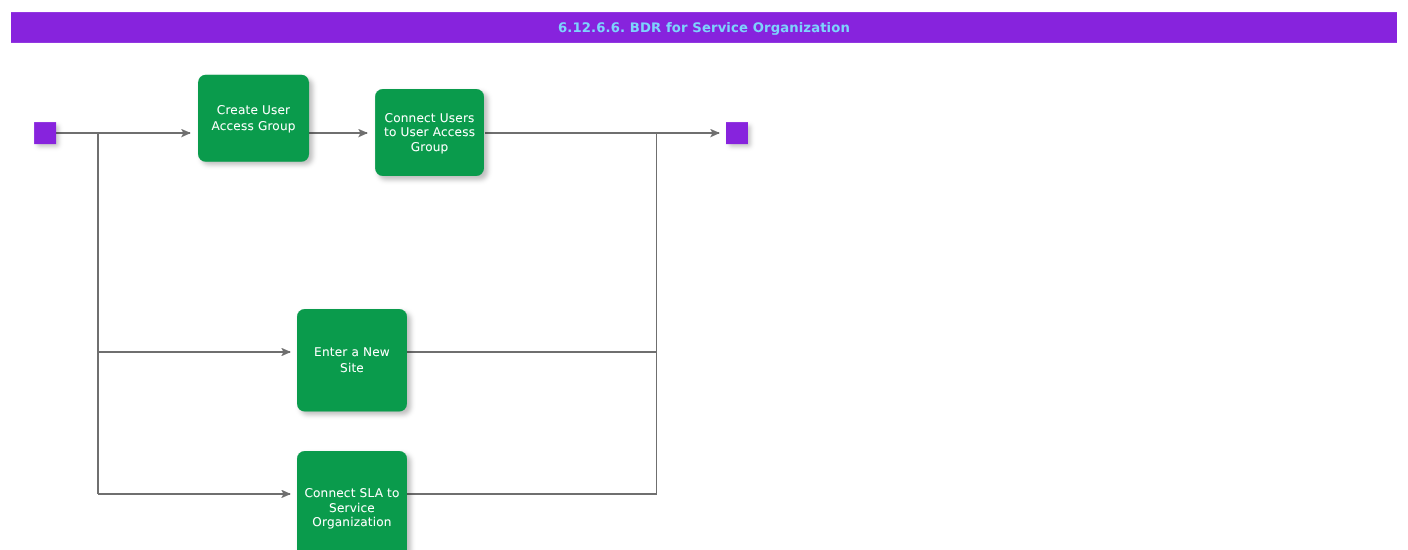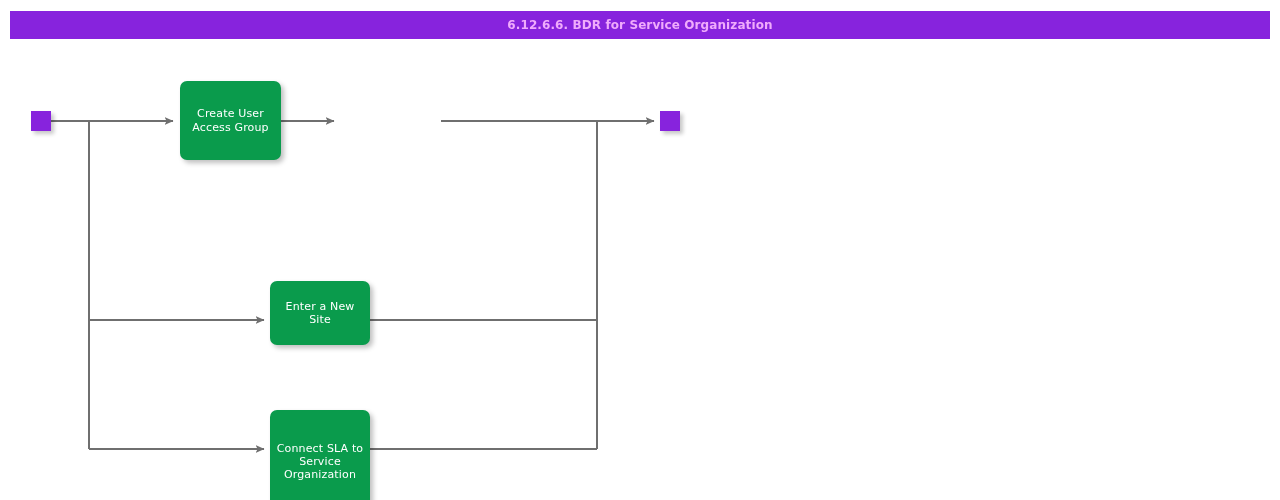--- a/index.html
+++ b/index.html
@@ -21,21 +21,21 @@
     left: 10px;
     top: 11px;
     width: 1260px;
     height: 28px;
     background: #8723dd;
     display: flex;
     align-items: center;
     justify-content: center;
   }
   .title-bar .title-text {
-    color: #f0abfc;
+    color: #7dd3fc;
     font-size: 12px;
     font-weight: bold;
     letter-spacing: 0.1px;
     white-space: nowrap;
   }
 
   
   .canvas {
     position: absolute;
     left: 0;
@@ -116,27 +116,32 @@
 
       <path d="M370,320 L597,320"></path>
 
       <path d="M370,449 L597,449"></path>
     </g>
   </svg>
 
   <div class="terminator" style="left:31px; top:111px;"></div>
   <div class="terminator" style="left:660px; top:111px;"></div>
 
-  <div class="node" style="left:180px; top:81px; width:101px; height:79px;">
+  <div class="node" style="left:180px; top:68px; width:101px; height:79px;">
     <span class="node-label">Create User
 Access Group</span>
   </div>
 
+  <div class="node" style="left:341px; top:81px; width:99px; height:79px;">
+    <span class="node-label">Connect Users
+to User Access
+Group</span>
+  </div>
 
-  <div class="node" style="left:270px; top:281px; width:100px; height:64px;">
+  <div class="node" style="left:270px; top:281px; width:100px; height:93px;">
     <span class="node-label">Enter a New Site</span>
   </div>
 
   <div class="node" style="left:270px; top:410px; width:100px; height:103px;">
     <span class="node-label">Connect SLA to
 Service
 Organization</span>
   </div>
 
 </div>

